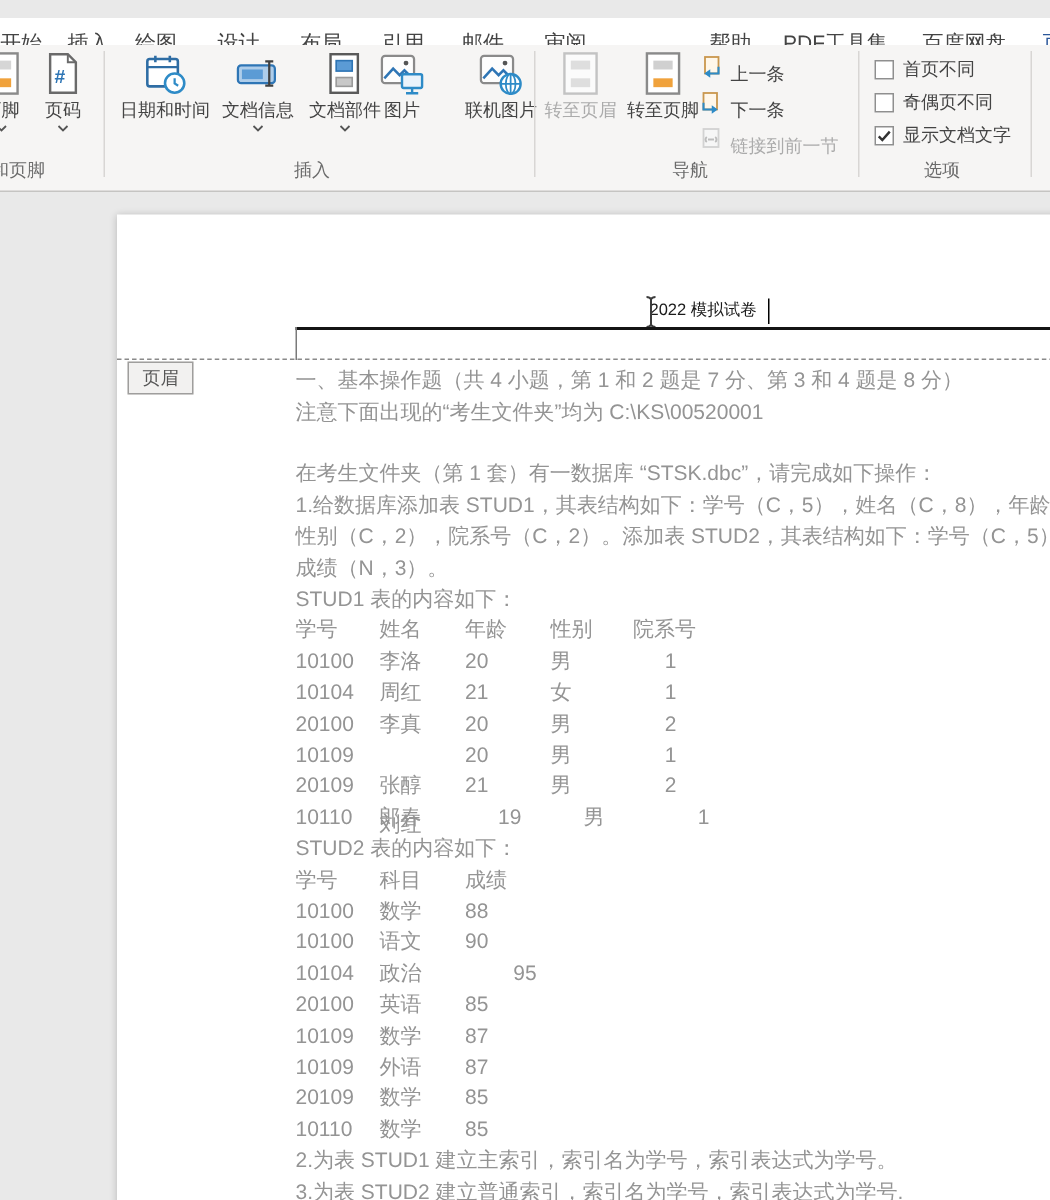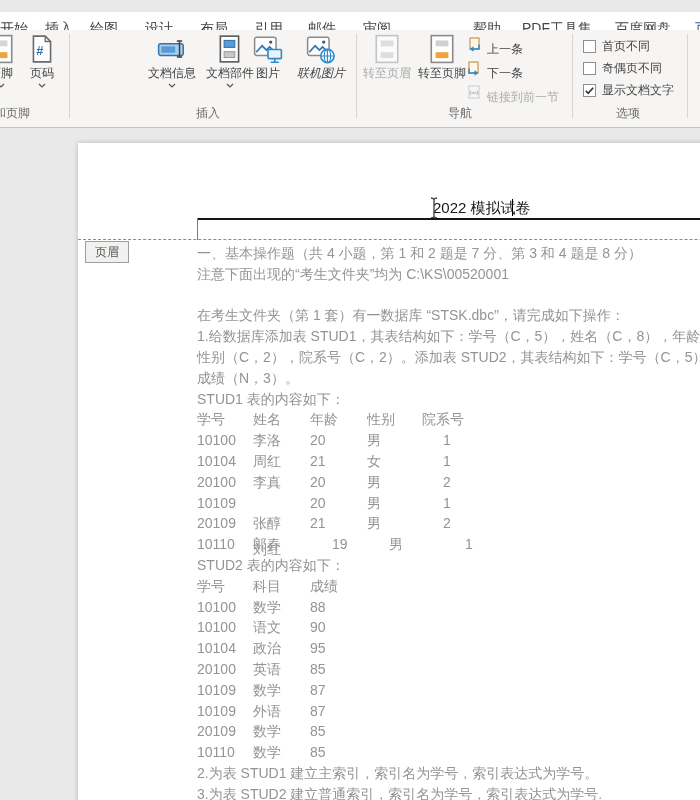--- a/index.html
+++ b/index.html
@@ -25,21 +25,21 @@
   .opt-row{position:absolute;left:583px;display:flex;align-items:center;gap:6px;height:18px;font-size:12px;color:#444;white-space:nowrap;}
   .cbx{width:13px;height:13px;background:#fff;border:1px solid #8f8f8f;box-sizing:border-box;
        display:flex;align-items:center;justify-content:center;}
   .cbx svg{display:none;}
   .opt-row.checked .cbx svg{display:block;}
 
   
   .workspace{position:absolute;top:128px;left:0;width:700px;height:672px;background:#e9e9e9;overflow:hidden;}
   .page{position:absolute;left:78px;top:15px;width:790px;height:700px;background:#ffffff;
         box-shadow:0 0 5px rgba(0,0,0,0.22);}
-  .hdr-text{position:absolute;top:56px;left:355px;font-size:15px;color:#1a1a1a;white-space:nowrap;}
+  .hdr-text{position:absolute;top:56px;left:355px;font-size:11px;color:#1a1a1a;white-space:nowrap;}
   .caret{position:absolute;top:56px;left:434px;width:1px;height:17px;background:#000;}
   .ibeam{position:absolute;top:54px;left:351px;}
   .hdr-line{position:absolute;top:75px;left:119px;width:671px;height:2px;background:#141414;}
   .hdr-tick{position:absolute;top:75px;left:119px;width:1px;height:22px;background:#7a7a7a;}
   .hdr-dash{position:absolute;top:96px;left:0;width:790px;height:0;border-top:1px dashed #8a8a8a;}
   .hdr-tag{position:absolute;top:98px;left:7px;padding:3px 9px;font-size:12px;color:#555;
            background:#f2f1f0;border:1px solid #9f9e9d;line-height:14px;}
   .docbody{position:absolute;top:100px;left:119px;width:665px;font-size:14px;color:#949494;}
   .dline{height:20.8px;line-height:20.8px;white-space:pre;overflow:visible;}
   .dline .cell{display:inline-block;white-space:pre;vertical-align:top;}
@@ -88,20 +88,33 @@
         </svg>
     </span>
     <span class="blabel">页码</span>
     <svg class="chev" viewBox="0 0 8 5" width="8" height="5">
         <path d="M1 1l3 3 3-3" fill="none" stroke="#555" stroke-width="1.2"></path>
       </svg>
   </div>
 
   <div class="vsep" style="left:69px;"></div>
 
+  <div class="big-btn" style="left:76px;width:68px;">
+    <span class="ic">
+      <svg viewBox="0 0 28 28" width="30" height="30">
+          <rect x="3" y="5" width="19" height="17" rx="1.5" fill="#fff" stroke="#2e6da4" stroke-width="1.6"></rect>
+          <line x1="3" y1="10" x2="22" y2="10" stroke="#2e6da4" stroke-width="1.4"></line>
+          <line x1="8" y1="3" x2="8" y2="7" stroke="#2e6da4" stroke-width="1.6"></line>
+          <line x1="17" y1="3" x2="17" y2="7" stroke="#2e6da4" stroke-width="1.6"></line>
+          <circle cx="20" cy="20" r="6" fill="#fff" stroke="#2e8bc7" stroke-width="1.6"></circle>
+          <path d="M20 17v3.2l2.2 1.4" stroke="#2e8bc7" stroke-width="1.4" fill="none"></path>
+        </svg>
+    </span>
+    <span class="blabel">日期和时间</span>
+  </div>
 
   <div class="big-btn" style="left:142px;width:60px;">
     <span class="ic">
       <svg viewBox="0 0 28 28" width="30" height="30">
           <rect x="1.5" y="9" width="23" height="11" rx="2" fill="#aecdea" stroke="#2e75b5" stroke-width="1.4"></rect>
           <rect x="4" y="11.5" width="13" height="6" fill="#5b9bd5"></rect>
           <path d="M21 6.5v15M18.5 6.5h5M18.5 21.5h5" stroke="#404040" stroke-width="1.4" fill="none"></path>
         </svg>
     </span>
     <span class="blabel">文档信息</span>
@@ -130,21 +143,21 @@
           <rect x="1.5" y="3" width="20" height="17" rx="2" fill="#fdfdfd" stroke="#8a8a8a" stroke-width="1.4"></rect>
           <circle cx="16.5" cy="7.5" r="1.5" fill="#555"></circle>
           <path d="M3 17l5.5-6 4 4 3-3 4.5 4.5" fill="none" stroke="#2e75b5" stroke-width="1.6"></path>
           <rect x="14" y="14.5" width="12.5" height="8.5" rx="1" fill="#eaf3fb" stroke="#2e8bc7" stroke-width="1.5"></rect>
           <path d="M20.3 23v3M16.5 26.3h7.6" stroke="#2e8bc7" stroke-width="1.5"></path>
         </svg>
     </span>
     <span class="blabel">图片</span>
   </div>
 
-  <div class="big-btn" style="left:289px;width:64px;font-style:italic;">
+  <div class="big-btn" style="left:302px;width:64px;">
     <span class="ic">
       <svg viewBox="0 0 28 28" width="30" height="30">
           <rect x="1.5" y="3" width="20" height="17" rx="2" fill="#fdfdfd" stroke="#8a8a8a" stroke-width="1.4"></rect>
           <circle cx="16.5" cy="7.5" r="1.5" fill="#555"></circle>
           <path d="M3 17l5.5-6 4 4 3-3 4.5 4.5" fill="none" stroke="#2e75b5" stroke-width="1.6"></path>
           <circle cx="20" cy="20.5" r="6.2" fill="#fff" stroke="#2e8bc7" stroke-width="1.5"></circle>
           <path d="M13.8 20.5h12.4M20 14.3v12.4" stroke="#2e8bc7" stroke-width="1.1"></path>
           <ellipse cx="20" cy="20.5" rx="3" ry="6.2" fill="none" stroke="#2e8bc7" stroke-width="1.1"></ellipse>
         </svg>
     </span>
@@ -258,21 +271,21 @@
         <div class="dline"><span class="cell" style="width: 56px;">10100</span><span class="cell" style="width: 57px;">李洛</span><span class="cell" style="width: 57px;">20</span><span class="cell" style="width: 55px;">男</span><span class="cell" style="width: 50px; text-align: center;">1</span></div>
         <div class="dline"><span class="cell" style="width: 56px;">10104</span><span class="cell" style="width: 57px;">周红</span><span class="cell" style="width: 57px;">21</span><span class="cell" style="width: 55px;">女</span><span class="cell" style="width: 50px; text-align: center;">1</span></div>
         <div class="dline"><span class="cell" style="width: 56px;">20100</span><span class="cell" style="width: 57px;">李真</span><span class="cell" style="width: 57px;">20</span><span class="cell" style="width: 55px;">男</span><span class="cell" style="width: 50px; text-align: center;">2</span></div>
         <div class="dline"><span class="cell" style="width: 56px;">10109</span><span class="cell" style="width: 57px; margin-top: 46px;">刘红</span><span class="cell" style="width: 57px;">20</span><span class="cell" style="width: 55px;">男</span><span class="cell" style="width: 50px; text-align: center;">1</span></div>
         <div class="dline"><span class="cell" style="width: 56px;">20109</span><span class="cell" style="width: 57px;">张醇</span><span class="cell" style="width: 57px;">21</span><span class="cell" style="width: 55px;">男</span><span class="cell" style="width: 50px; text-align: center;">2</span></div>
         <div class="dline"><span class="cell" style="width: 56px;">10110</span><span class="cell" style="width: 57px;">郎春</span><span class="cell" style="width: 57px; margin-left: 22px;">19</span><span class="cell" style="width: 55px;">男</span><span class="cell" style="width: 50px; text-align: center;">1</span></div>
         <div class="dline">STUD2 表的内容如下：</div>
         <div class="dline"><span class="cell" style="width: 56px;">学号</span><span class="cell" style="width: 57px;">科目</span><span class="cell" style="width: 80px;">成绩</span></div>
         <div class="dline"><span class="cell" style="width: 56px;">10100</span><span class="cell" style="width: 57px;">数学</span><span class="cell" style="width: 80px;">88</span></div>
         <div class="dline"><span class="cell" style="width: 56px;">10100</span><span class="cell" style="width: 57px;">语文</span><span class="cell" style="width: 80px;">90</span></div>
-        <div class="dline"><span class="cell" style="width: 56px;">10104</span><span class="cell" style="width: 57px;">政治</span><span class="cell" style="width: 80px;">95</span></div>
+        <div class="dline"><span class="cell" style="width: 56px;">10104</span><span class="cell" style="width: 57px;">政治</span><span class="cell" style="width: 80px; text-align: center;">95</span></div>
         <div class="dline"><span class="cell" style="width: 56px;">20100</span><span class="cell" style="width: 57px;">英语</span><span class="cell" style="width: 80px;">85</span></div>
         <div class="dline"><span class="cell" style="width: 56px;">10109</span><span class="cell" style="width: 57px;">数学</span><span class="cell" style="width: 80px;">87</span></div>
         <div class="dline"><span class="cell" style="width: 56px;">10109</span><span class="cell" style="width: 57px;">外语</span><span class="cell" style="width: 80px;">87</span></div>
         <div class="dline"><span class="cell" style="width: 56px;">20109</span><span class="cell" style="width: 57px;">数学</span><span class="cell" style="width: 80px;">85</span></div>
         <div class="dline"><span class="cell" style="width: 56px;">10110</span><span class="cell" style="width: 57px;">数学</span><span class="cell" style="width: 80px;">85</span></div>
         <div class="dline">2.为表 STUD1 建立主索引，索引名为学号，索引表达式为学号。</div>
         <div class="dline">3.为表 STUD2 建立普通索引，索引名为学号，索引表达式为学号.</div>
       </div>
   </div>
 </div>

